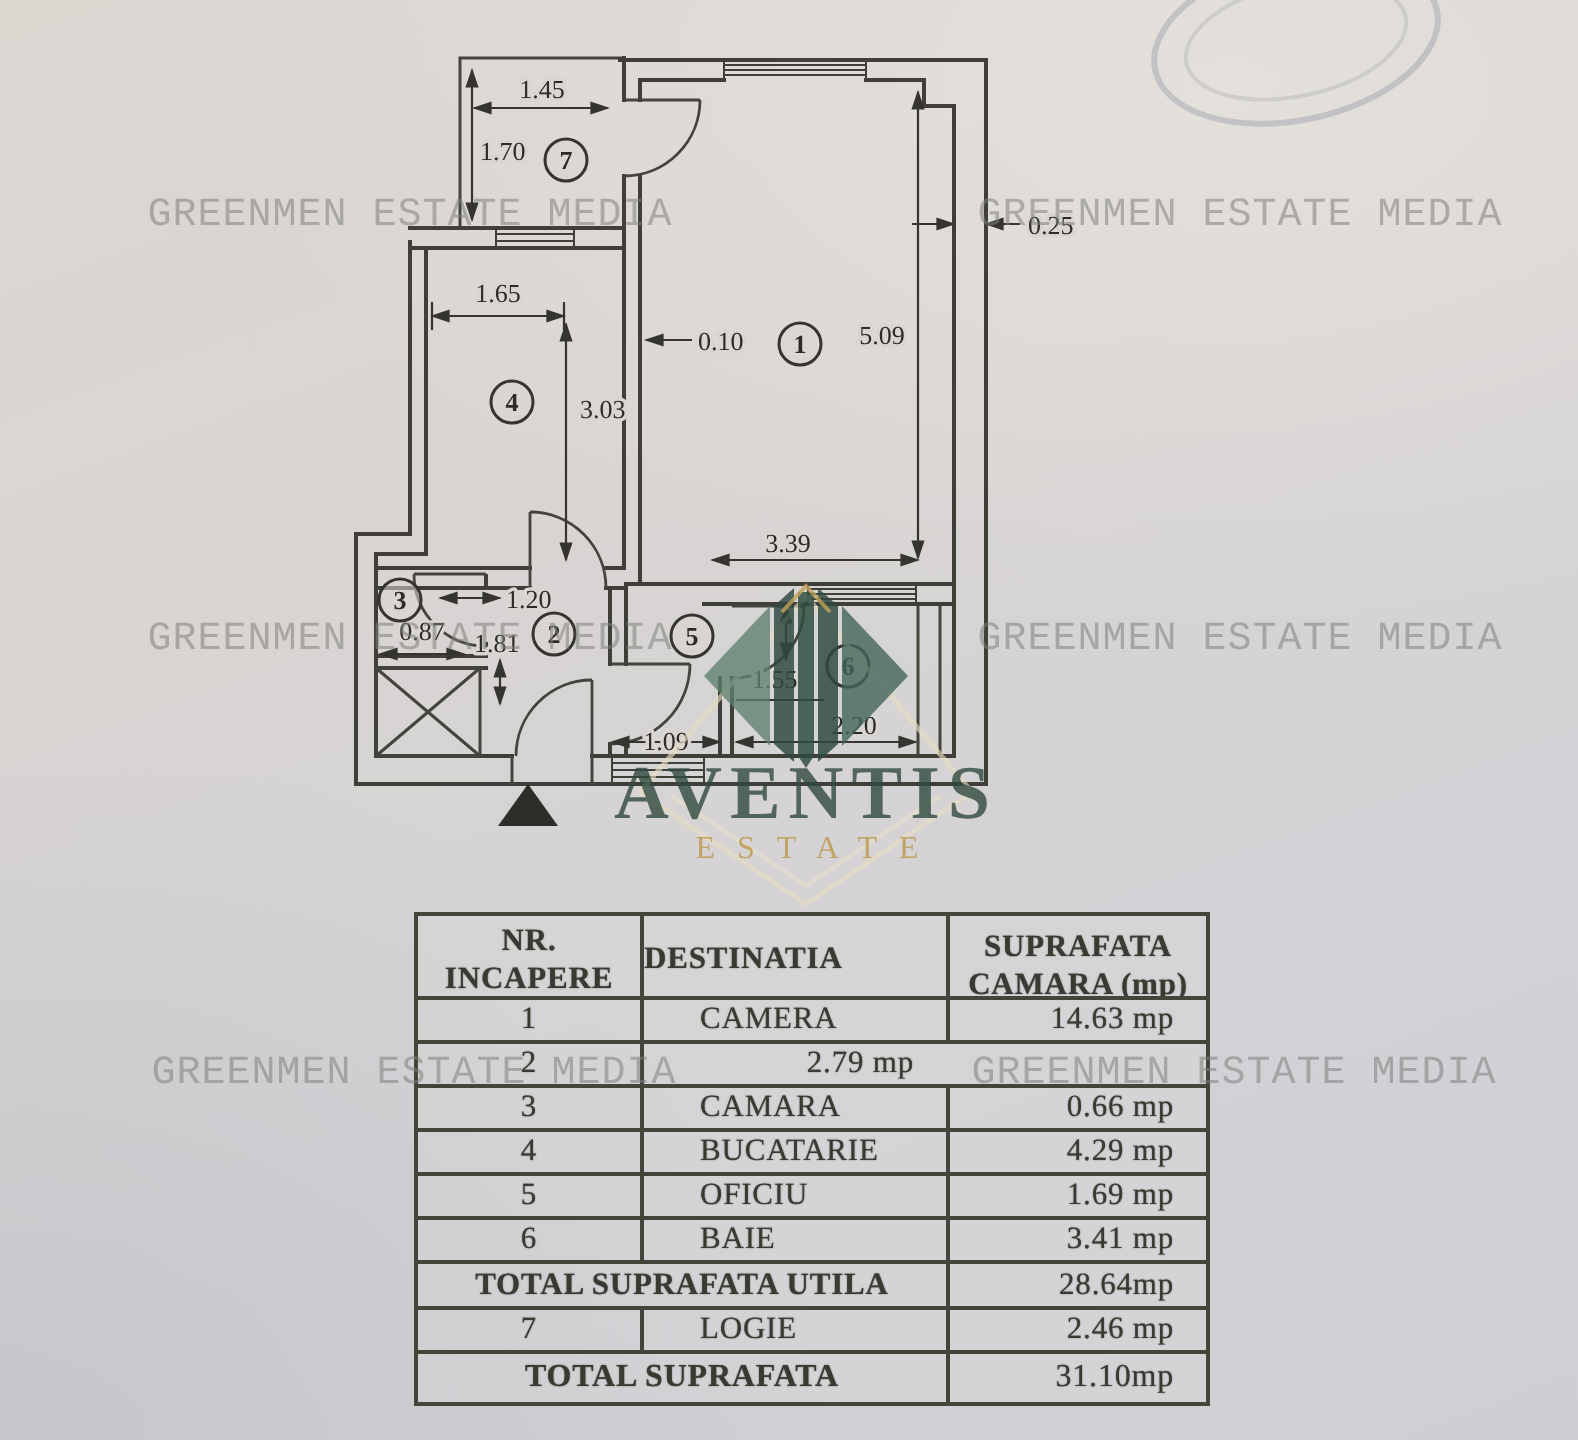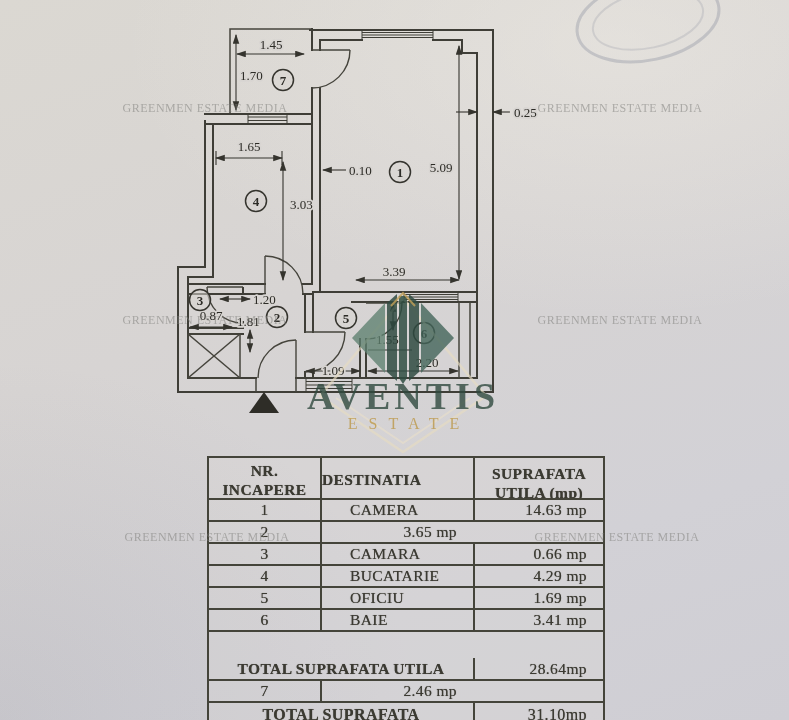--- a/index.html
+++ b/index.html
@@ -19,21 +19,21 @@
   .thin{stroke:#45443c;stroke-width:1.5;fill:none;}
   .door{stroke:#45443c;stroke-width:1.4;fill:none;}
   .dim{stroke:#35342e;stroke-width:1.1;fill:none;}
   .hatch{stroke:#3f3e37;stroke-width:1;fill:none;}
   .dtx{font-family:"Liberation Serif",serif;font-size:13px;fill:#2c2b26;
        paint-order:stroke;stroke:#d8d5d2;stroke-width:3.5px;stroke-linejoin:round;}
   .rnum{font-family:"Liberation Serif",serif;font-size:13px;font-weight:bold;fill:#2c2b26;text-anchor:middle;}
   .rcirc{stroke:#35342e;stroke-width:1.5;fill:rgba(216,213,210,0.55);}
   .wm{
     position:absolute;z-index:4;transform:translate(-50%,-50%);white-space:nowrap;
-    font-family:Liberation Serif, serif;font-size:12px;letter-spacing:.5px;
+    font-family:Liberation Mono, monospace;font-size:20px;letter-spacing:.5px;
     color:rgba(128,127,124,0.55);
   }
   .logo-title{font-family:"Liberation Serif",serif;font-weight:bold;font-size:38px;
      letter-spacing:4px;fill:rgba(48,74,62,0.80);text-anchor:middle;}
   .logo-sub{font-family:"Liberation Serif",serif;font-size:16px;letter-spacing:11px;
      fill:rgba(190,157,85,0.88);text-anchor:middle;}
   .area-table{
     position:absolute;z-index:3;left:207px;top:456px;width:398px;box-sizing:border-box;
     border:2.5px solid #44443a;color:#3b3a32;background:rgba(222,219,216,0.25);
     font-family:"Liberation Serif",serif;font-size:15.5px;letter-spacing:.4px;
@@ -43,21 +43,21 @@
   .t-row.first{border-top:none;}
   .t-hdr{height:40px;font-weight:bold;}
   .t-hdr .cell{display:flex;flex-direction:column;justify-content:flex-start;align-items:center;padding-top:3px;line-height:19px;}
   .cell{overflow:hidden;}
   .c2,.c3{border-left:2px solid #44443a;}
   .body-row .cell{height:20px;line-height:20px;}
   .c1{text-align:center;}
   .body-row .c2{padding-left:28px;}
   .c3{text-align:right;padding-right:16px;}
   .merge{text-align:center;font-weight:bold;}
-  .t-total .cell{height:21px;line-height:21px;margin-top:26px;}
+  .t-total .cell{height:21px;line-height:21px;}
   .t-grand .cell{height:24px;line-height:24px;font-size:16px;}
 </style>
 </head>
 <body>
 
 <div class="page">
 
   <svg class="plan" width="789" height="720" viewBox="0 0 789 720">
     <defs>
       <marker id="arr" markerWidth="9" markerHeight="8" refX="8" refY="3" orient="auto-start-reverse">
@@ -290,33 +290,33 @@
       <div class="cell c1">
         <span>NR.</span>
         <span>INCAPERE</span>
       </div>
       <div class="cell c2" style="display:flex;align-items:flex-start;justify-content:center;padding-top:3px;line-height:19px;">
         <span>DESTINATIA</span>
       </div>
       <div class="cell c3" style="text-align:center;padding-right:0;">
         <div style="display:flex;flex-direction:column;align-items:center;padding-top:3px;line-height:19px;">
           <span>SUPRAFATA</span>
-          <span>UTILA (mp)</span>
+          <span>CAMARA (mp)</span>
         </div>
       </div>
     </div>
 
     <div class="t-row body-row">
       <div class="cell c1">1</div>
       <div class="cell c2">CAMERA</div>
       <div class="cell c3">14.63 mp</div>
     </div>
     <div class="t-row body-row">
       <div class="cell c1">2</div>
-      <div class="cell c3">3.65 mp</div>
+      <div class="cell c3">2.79 mp</div>
     </div>
     <div class="t-row body-row">
       <div class="cell c1">3</div>
       <div class="cell c2">CAMARA</div>
       <div class="cell c3">0.66 mp</div>
     </div>
     <div class="t-row body-row">
       <div class="cell c1">4</div>
       <div class="cell c2">BUCATARIE</div>
       <div class="cell c3">4.29 mp</div>
@@ -332,20 +332,21 @@
       <div class="cell c3">3.41 mp</div>
     </div>
 
     <div class="t-row t-total" style="grid-template-columns:264px 1fr;">
       <div class="cell merge">TOTAL SUPRAFATA UTILA</div>
       <div class="cell c3">28.64mp</div>
     </div>
 
     <div class="t-row body-row">
       <div class="cell c1">7</div>
+      <div class="cell c2">LOGIE</div>
       <div class="cell c3">2.46 mp</div>
     </div>
 
     <div class="t-row t-grand" style="grid-template-columns:264px 1fr;">
       <div class="cell merge">TOTAL SUPRAFATA</div>
       <div class="cell c3">31.10mp</div>
     </div>
   </div>
 
 </div>

